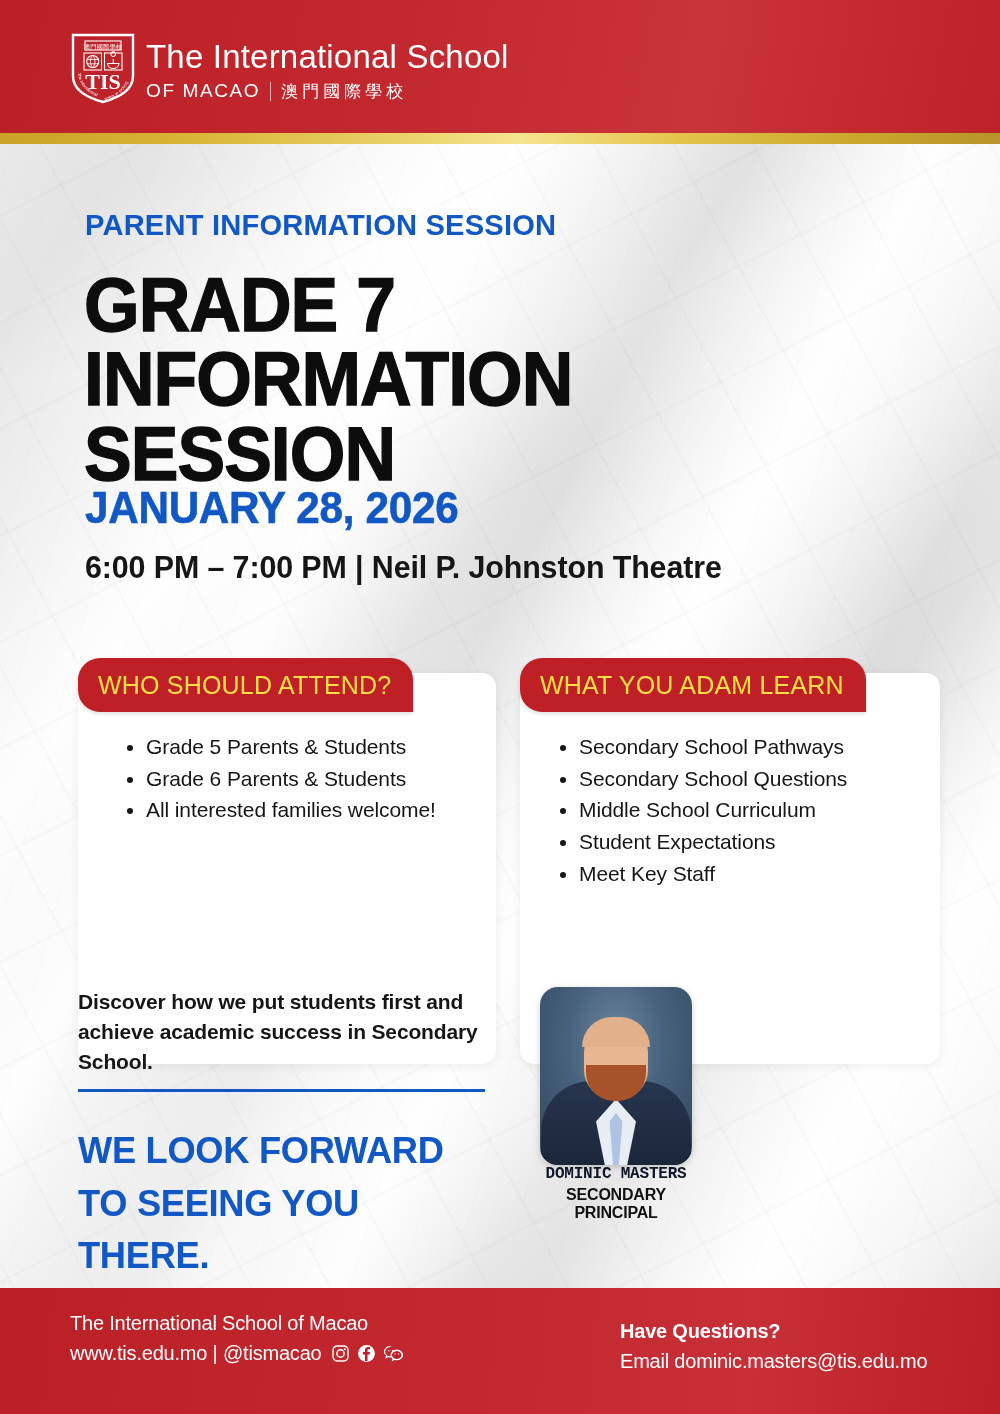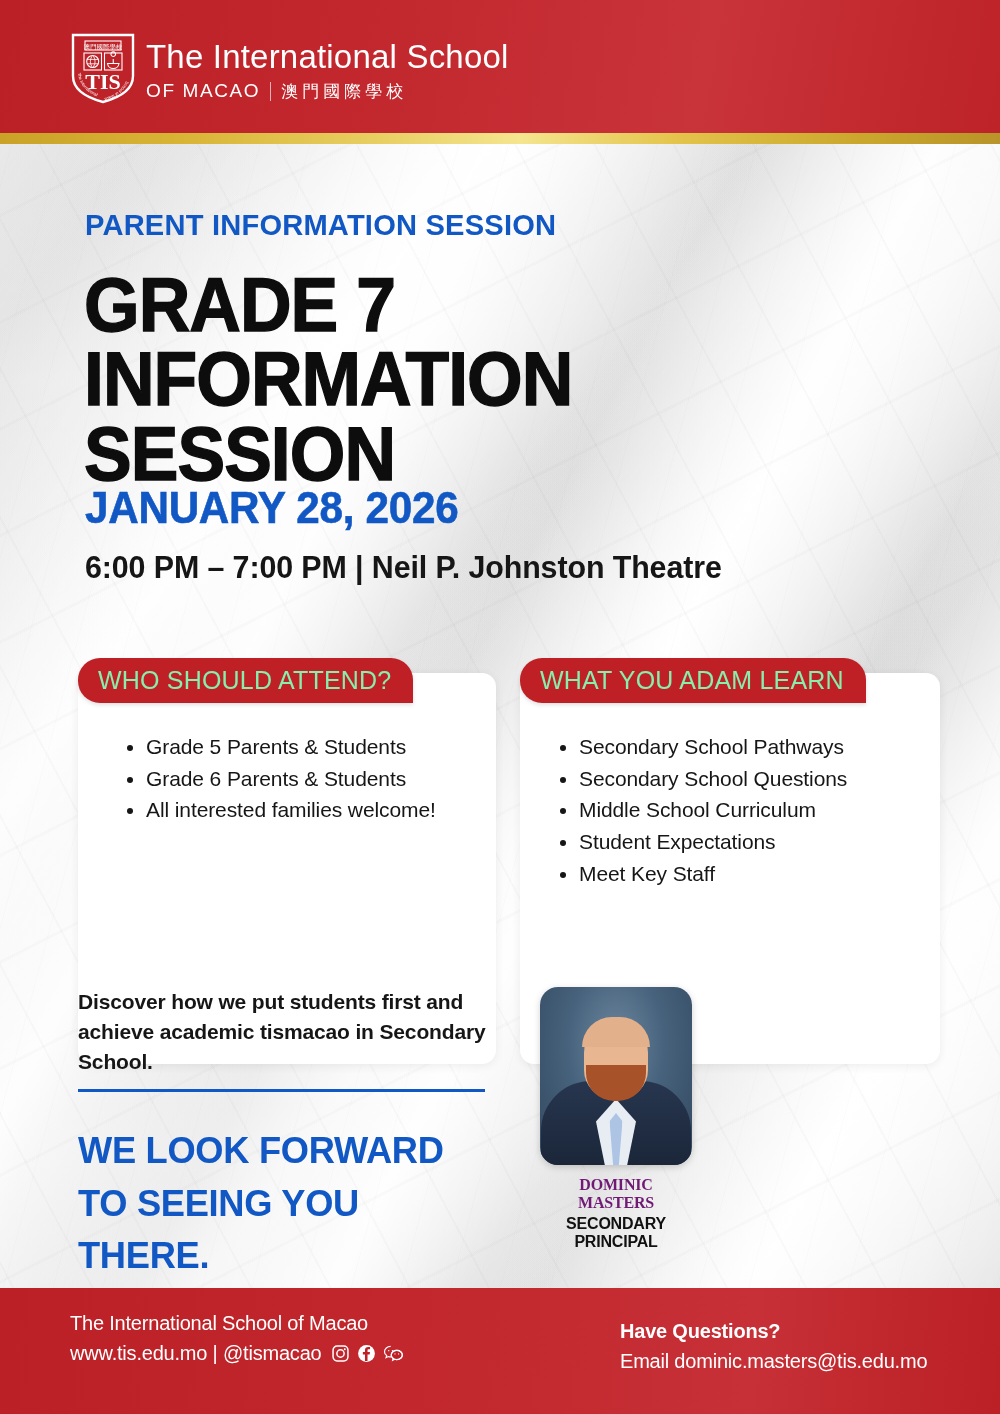--- a/index.html
+++ b/index.html
@@ -96,25 +96,25 @@
   .card{
     position:absolute;
     background:#ffffff;
     border-radius:14px;
     box-shadow:0 2px 10px rgba(0,0,0,.07);
   }
   .card.left{left:78px;top:529px;width:418px;height:391px;}
   .card.right{left:520px;top:529px;width:420px;height:391px;}
 
   .pill{
-    position:absolute;height:45px;
+    position:absolute;height:54px;
     background:#bf2026;
     display:flex;align-items:center;
     padding:0 22px 0 20px;
-    color:#86efac;font-size:25px;font-weight:400;letter-spacing:.2px;
+    color:#fde047;font-size:25px;font-weight:400;letter-spacing:.2px;
     font-family:"Liberation Sans", sans-serif;
     border-radius:22px 22px 0 22px;
     box-shadow:0 2px 4px rgba(0,0,0,.12);
   }
   .pill.left{left:78px;top:514px;}
   .pill.right{left:520px;top:514px;}
 
   ul.bullets{
     position:absolute;margin:0;padding:0 0 0 34px;
     list-style:disc;
@@ -178,22 +178,22 @@
   .p2 .pf-hair{background:#4a3a2c;}
   .pf-beard{position:absolute;left:50%;top:78px;transform:translateX(-50%);width:60px;height:36px;border-radius:0 0 28px 28px;}
   .p1 .pf-beard{background:#a8522a;}
   .p2 .pf-beard{background:#3d3128;}
   .pf-glasses{position:absolute;left:50%;top:64px;transform:translateX(-50%);width:58px;height:17px;}
   .pf-glasses i{position:absolute;top:0;width:22px;height:17px;border:2px solid #6b5a46;border-radius:50%;}
   .pf-glasses i:first-child{left:0;}
   .pf-glasses i:last-child{right:0;}
 
   .p-name{
-    margin-top:11px;font-size:16px;font-weight:bold;color:#701a75;
-    letter-spacing:-.2px;font-family:Liberation Serif, serif;
+    font-size:16px;font-weight:bold;color:#0f172a;
+    letter-spacing:-.2px;font-family:Liberation Mono, monospace;
   }
   .p-role{
     margin-top:3px;font-size:16px;font-weight:bold;color:#111;
     letter-spacing:-.2px;font-family:"Liberation Sans Narrow","Liberation Sans",sans-serif;
   }
   .staff .person:nth-child(2){width:190px;margin-left:-18px;}
   .staff .person:nth-child(2) .photo{margin:0 auto;}
 
   
   .footer{
@@ -270,21 +270,21 @@
     <div class="card right"></div>
     <div class="pill right">WHAT YOU ADAM LEARN</div>
     <ul class="bullets right">
       <li>Secondary School Pathways</li>
       <li>Secondary School Questions</li>
       <li>Middle School Curriculum</li>
       <li>Student Expectations</li>
       <li>Meet Key Staff</li>
     </ul>
 
-    <div class="tagline">Discover how we put students first and achieve academic tismacao in Secondary School.</div>
+    <div class="tagline">Discover how we put students first and achieve academic success in Secondary School.</div>
     <div class="divider"></div>
     <div class="cta">WE LOOK FORWARD TO SEEING YOU THERE.</div>
 
     <div class="staff">
       <div class="person">
         <div class="photo p1">
           <div class="pf-body"></div>
           <div class="pf-neck"></div>
           <div class="pf-shirt"></div>
           <div class="pf-tie"></div>

